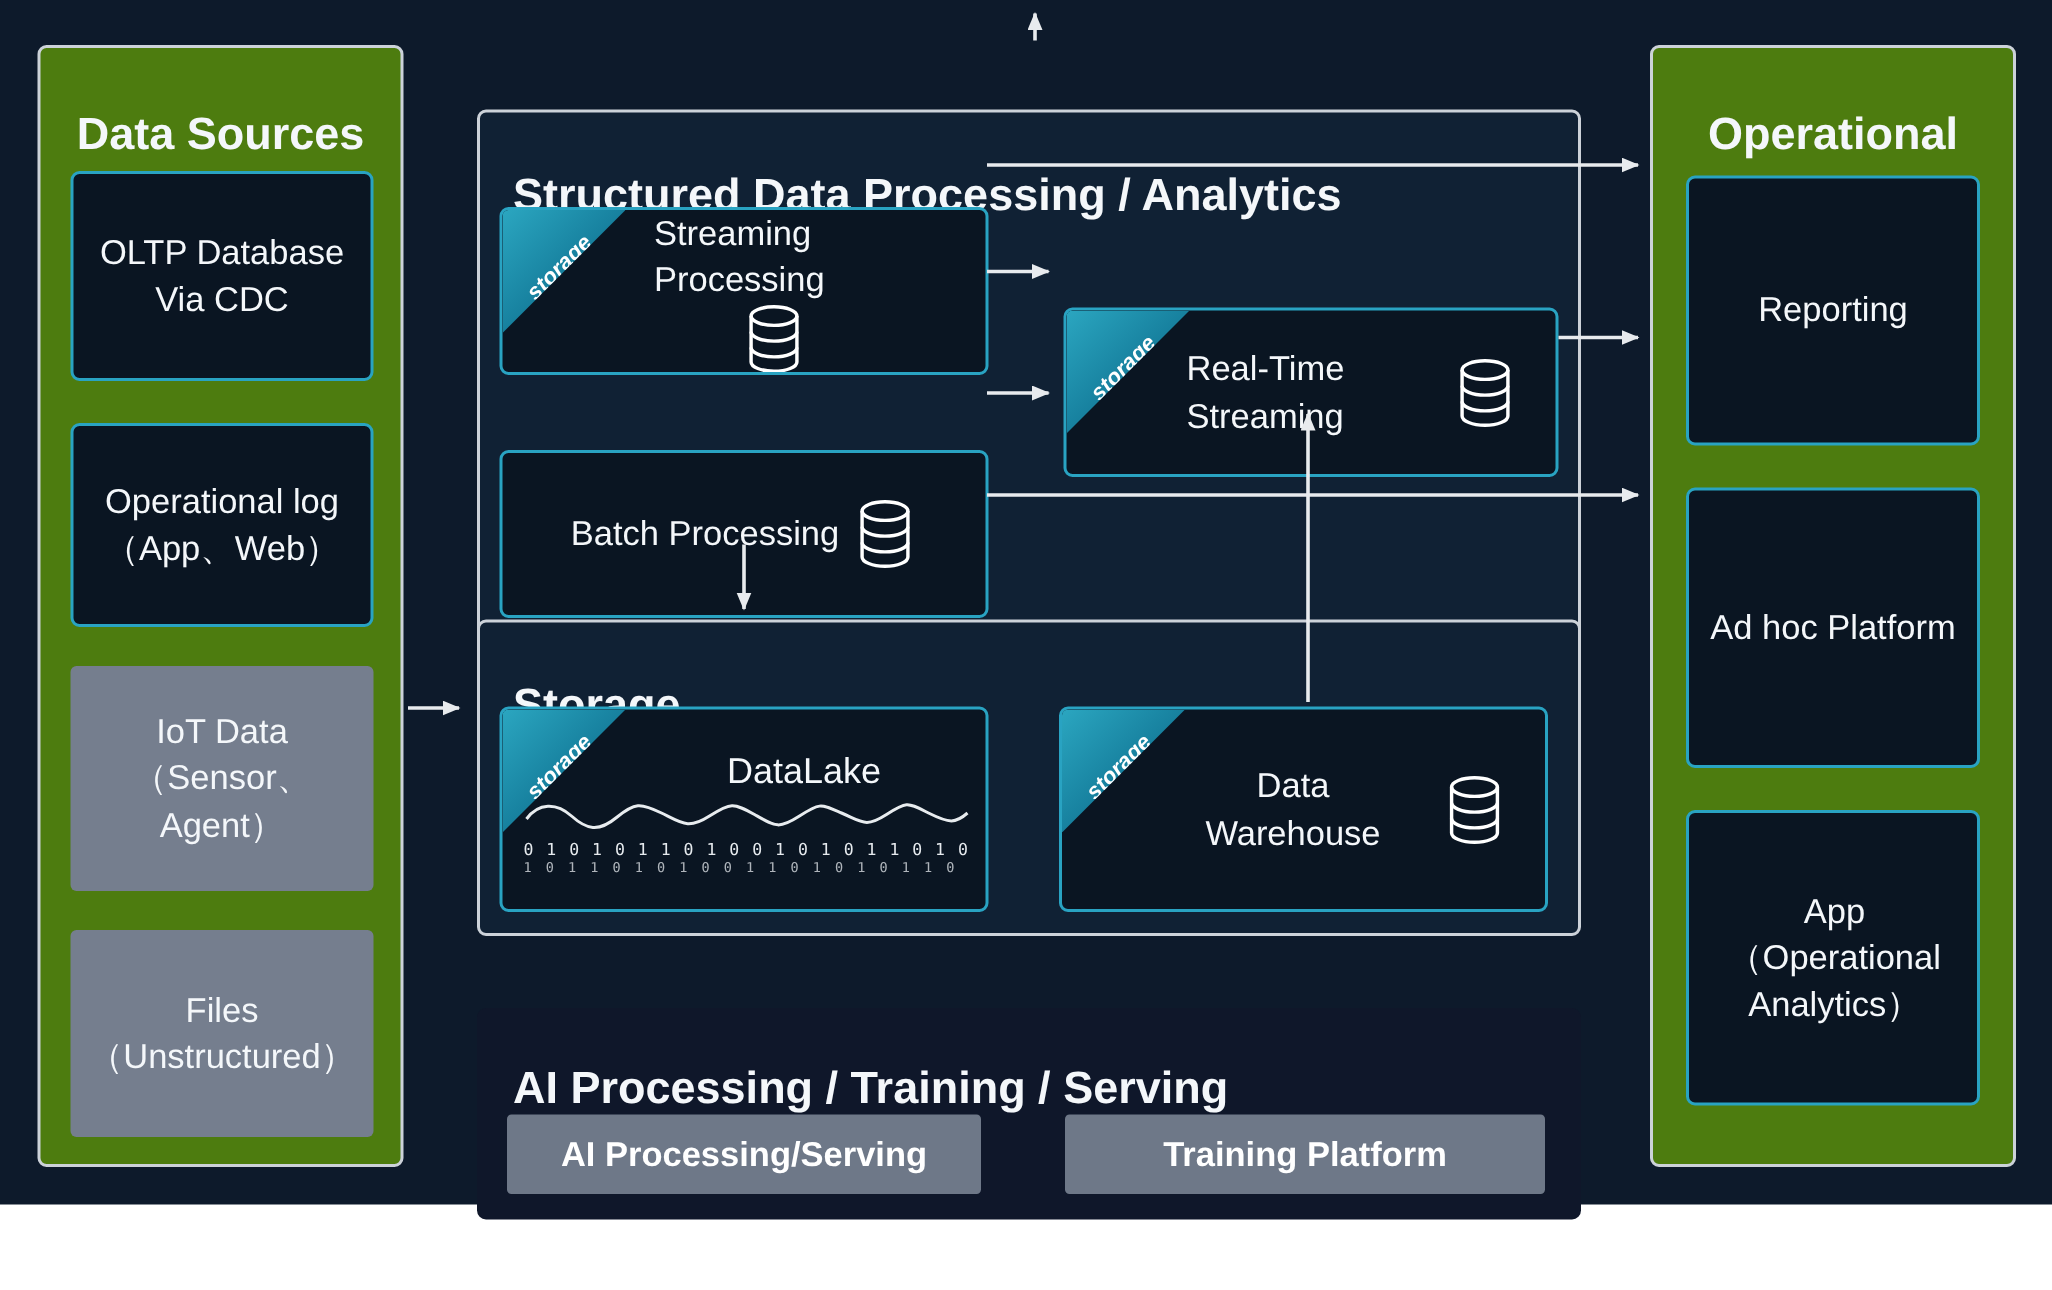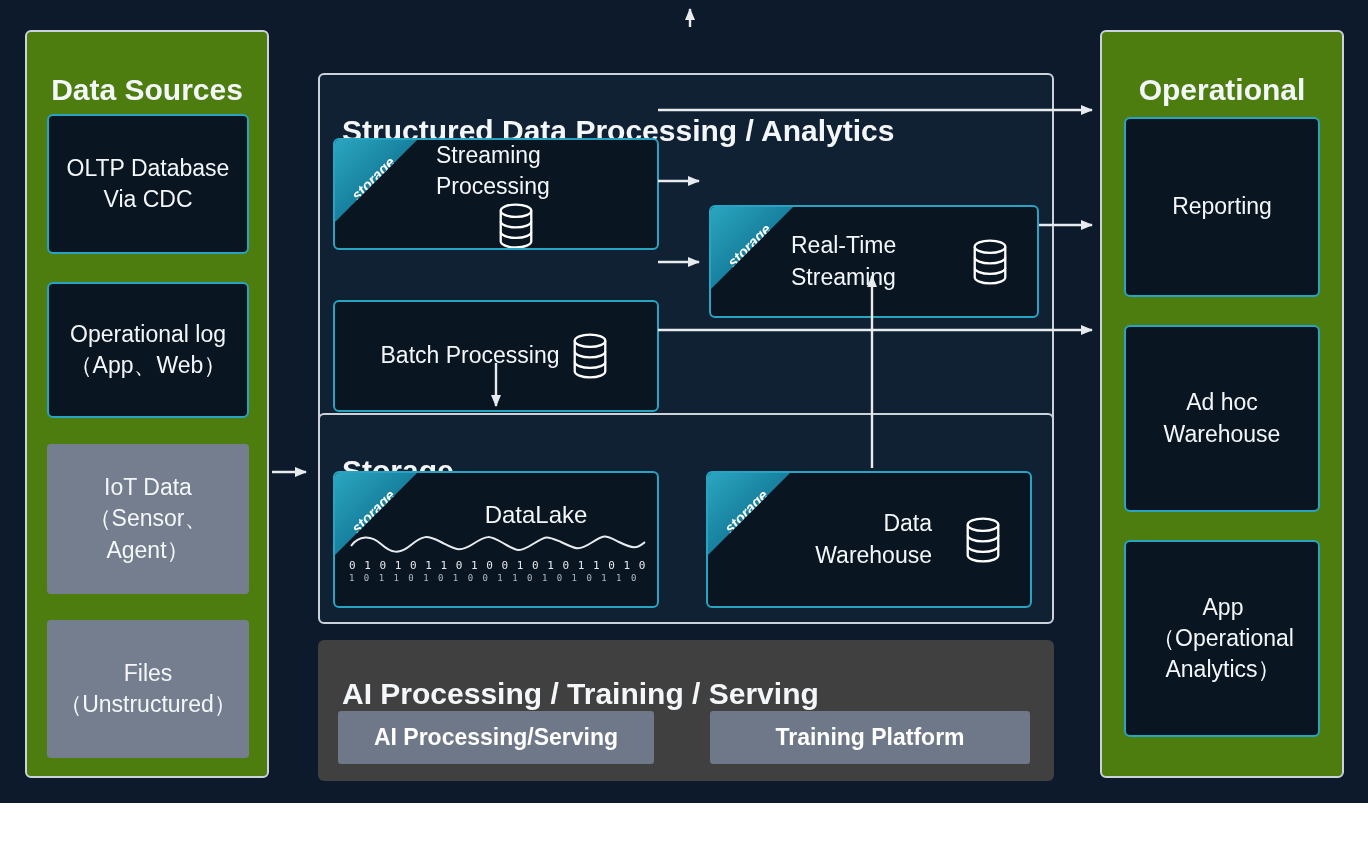--- a/index.html
+++ b/index.html
@@ -12,21 +12,21 @@
   .t-center{position:absolute;left:0;right:0;top:16px;text-align:center;}
   .t-left{position:absolute;left:22px;top:14px;}
   .node{position:absolute;background:#0a1522;border:2px solid #29a3c2;border-radius:6px;box-sizing:border-box;color:#f4f7fa;overflow:hidden;}
   .flexc{display:flex;align-items:center;justify-content:center;text-align:center;padding:0 14px;}
   .label{font-size:23px;line-height:1.35;color:#f4f7fa;}
   .graybox{position:absolute;background:#757e8e;border-radius:4px;box-sizing:border-box;display:flex;align-items:center;justify-content:center;text-align:center;padding:0 12px;}
   .ribbon{position:absolute;top:0;left:0;width:82px;height:82px;clip-path:polygon(0 0,100% 0,0 100%);background:linear-gradient(135deg,#2ba6c0 0%,#0d6e8e 75%);}
   .ribbon span{position:absolute;left:-8px;top:30px;width:92px;text-align:center;transform:rotate(-45deg);color:#fff;font-style:italic;font-weight:bold;font-size:15px;}
   .hrow{display:flex;align-items:center;height:100%;box-sizing:border-box;}
   .db-icon{flex:0 0 auto;}
-  .ai-panel{position:absolute;background:#404040;border-radius:6px;box-sizing:border-box;}
+  .ai-panel{position:absolute;background:#0f172a;border-radius:6px;box-sizing:border-box;margin-top:32px;}
   .ai-node{position:absolute;background:#6e7888;border-radius:3px;display:flex;align-items:center;justify-content:center;color:#fff;font-weight:bold;font-size:23px;}
   .arrows{position:absolute;left:0;top:0;pointer-events:none;z-index:5;}
   .caption{position:absolute;left:0;right:0;top:818px;text-align:center;color:#3d434b;font-weight:bold;font-size:25px;}
   .wave{position:absolute;left:14px;top:58px;width:298px;}
   .bin{display:block;color:#e6eaee;font-family:"DejaVu Sans Mono",monospace;white-space:nowrap;overflow:hidden;}
   .bin1{font-size:11px;letter-spacing:1px;}
   .bin2{font-size:9px;letter-spacing:2px;opacity:.75;margin-top:1px;}
 </style>
 </head>
 <body>
@@ -117,21 +117,21 @@
         <span class="bin bin1">0 1 0 1 0 1 1 0 1 0 0 1 0 1 0 1 1 0 1 0</span>
         <span class="bin bin2">1 0 1 1 0 1 0 1 0 0 1 1 0 1 0 1 0 1 1 0</span>
       </div>
     </div>
 
     <div class="node" style="left:386px;top:56px;width:326px;height:137px;">
       <div class="ribbon">
         <span>storage</span>
       </div>
       <div class="hrow" style="padding:0 26px 0 84px;justify-content:space-between;">
-        <span class="label" style="text-align:right;max-width:140px;">Data Warehouse</span>
+        <span class="label" style="text-align:center;max-width:140px;">Data Warehouse</span>
         <svg class="db-icon" width="42" height="48" viewBox="0 0 44 50">
           <g fill="none" stroke="#ffffff" stroke-width="2.4">
             <ellipse cx="22" cy="9" rx="16" ry="6.5"></ellipse>
             <path d="M6 9 V41 a16 6.5 0 0 0 32 0 V9"></path>
             <path d="M6 20 a16 6.5 0 0 0 32 0"></path>
             <path d="M6 31 a16 6.5 0 0 0 32 0"></path>
           </g>
         </svg>
       </div>
     </div>
@@ -146,21 +146,21 @@
       <span>Training Platform</span>
     </div>
   </section>
 
   <section class="panel side" style="left:1100px;top:30px;width:244px;height:748px;">
     <h2 class="panel-title t-center">Operational</h2>
     <div class="node flexc" style="left:22px;top:85px;width:196px;height:180px;">
       <span class="label">Reporting</span>
     </div>
     <div class="node flexc" style="left:22px;top:293px;width:196px;height:187px;">
-      <span class="label">Ad hoc Warehouse</span>
+      <span class="label">Ad hoc Platform</span>
     </div>
     <div class="node flexc" style="left:22px;top:508px;width:196px;height:197px;padding-left:16px;">
       <span class="label">App（Operational Analytics）</span>
     </div>
   </section>
 
   <svg class="arrows" width="1368" height="803">
     <defs>
       <marker id="ah" markerWidth="13" markerHeight="11" refX="11" refY="5" orient="auto" markerUnits="userSpaceOnUse">
         <path d="M0,0 L12,5 L0,10 Z" fill="#e8ebee"></path>

